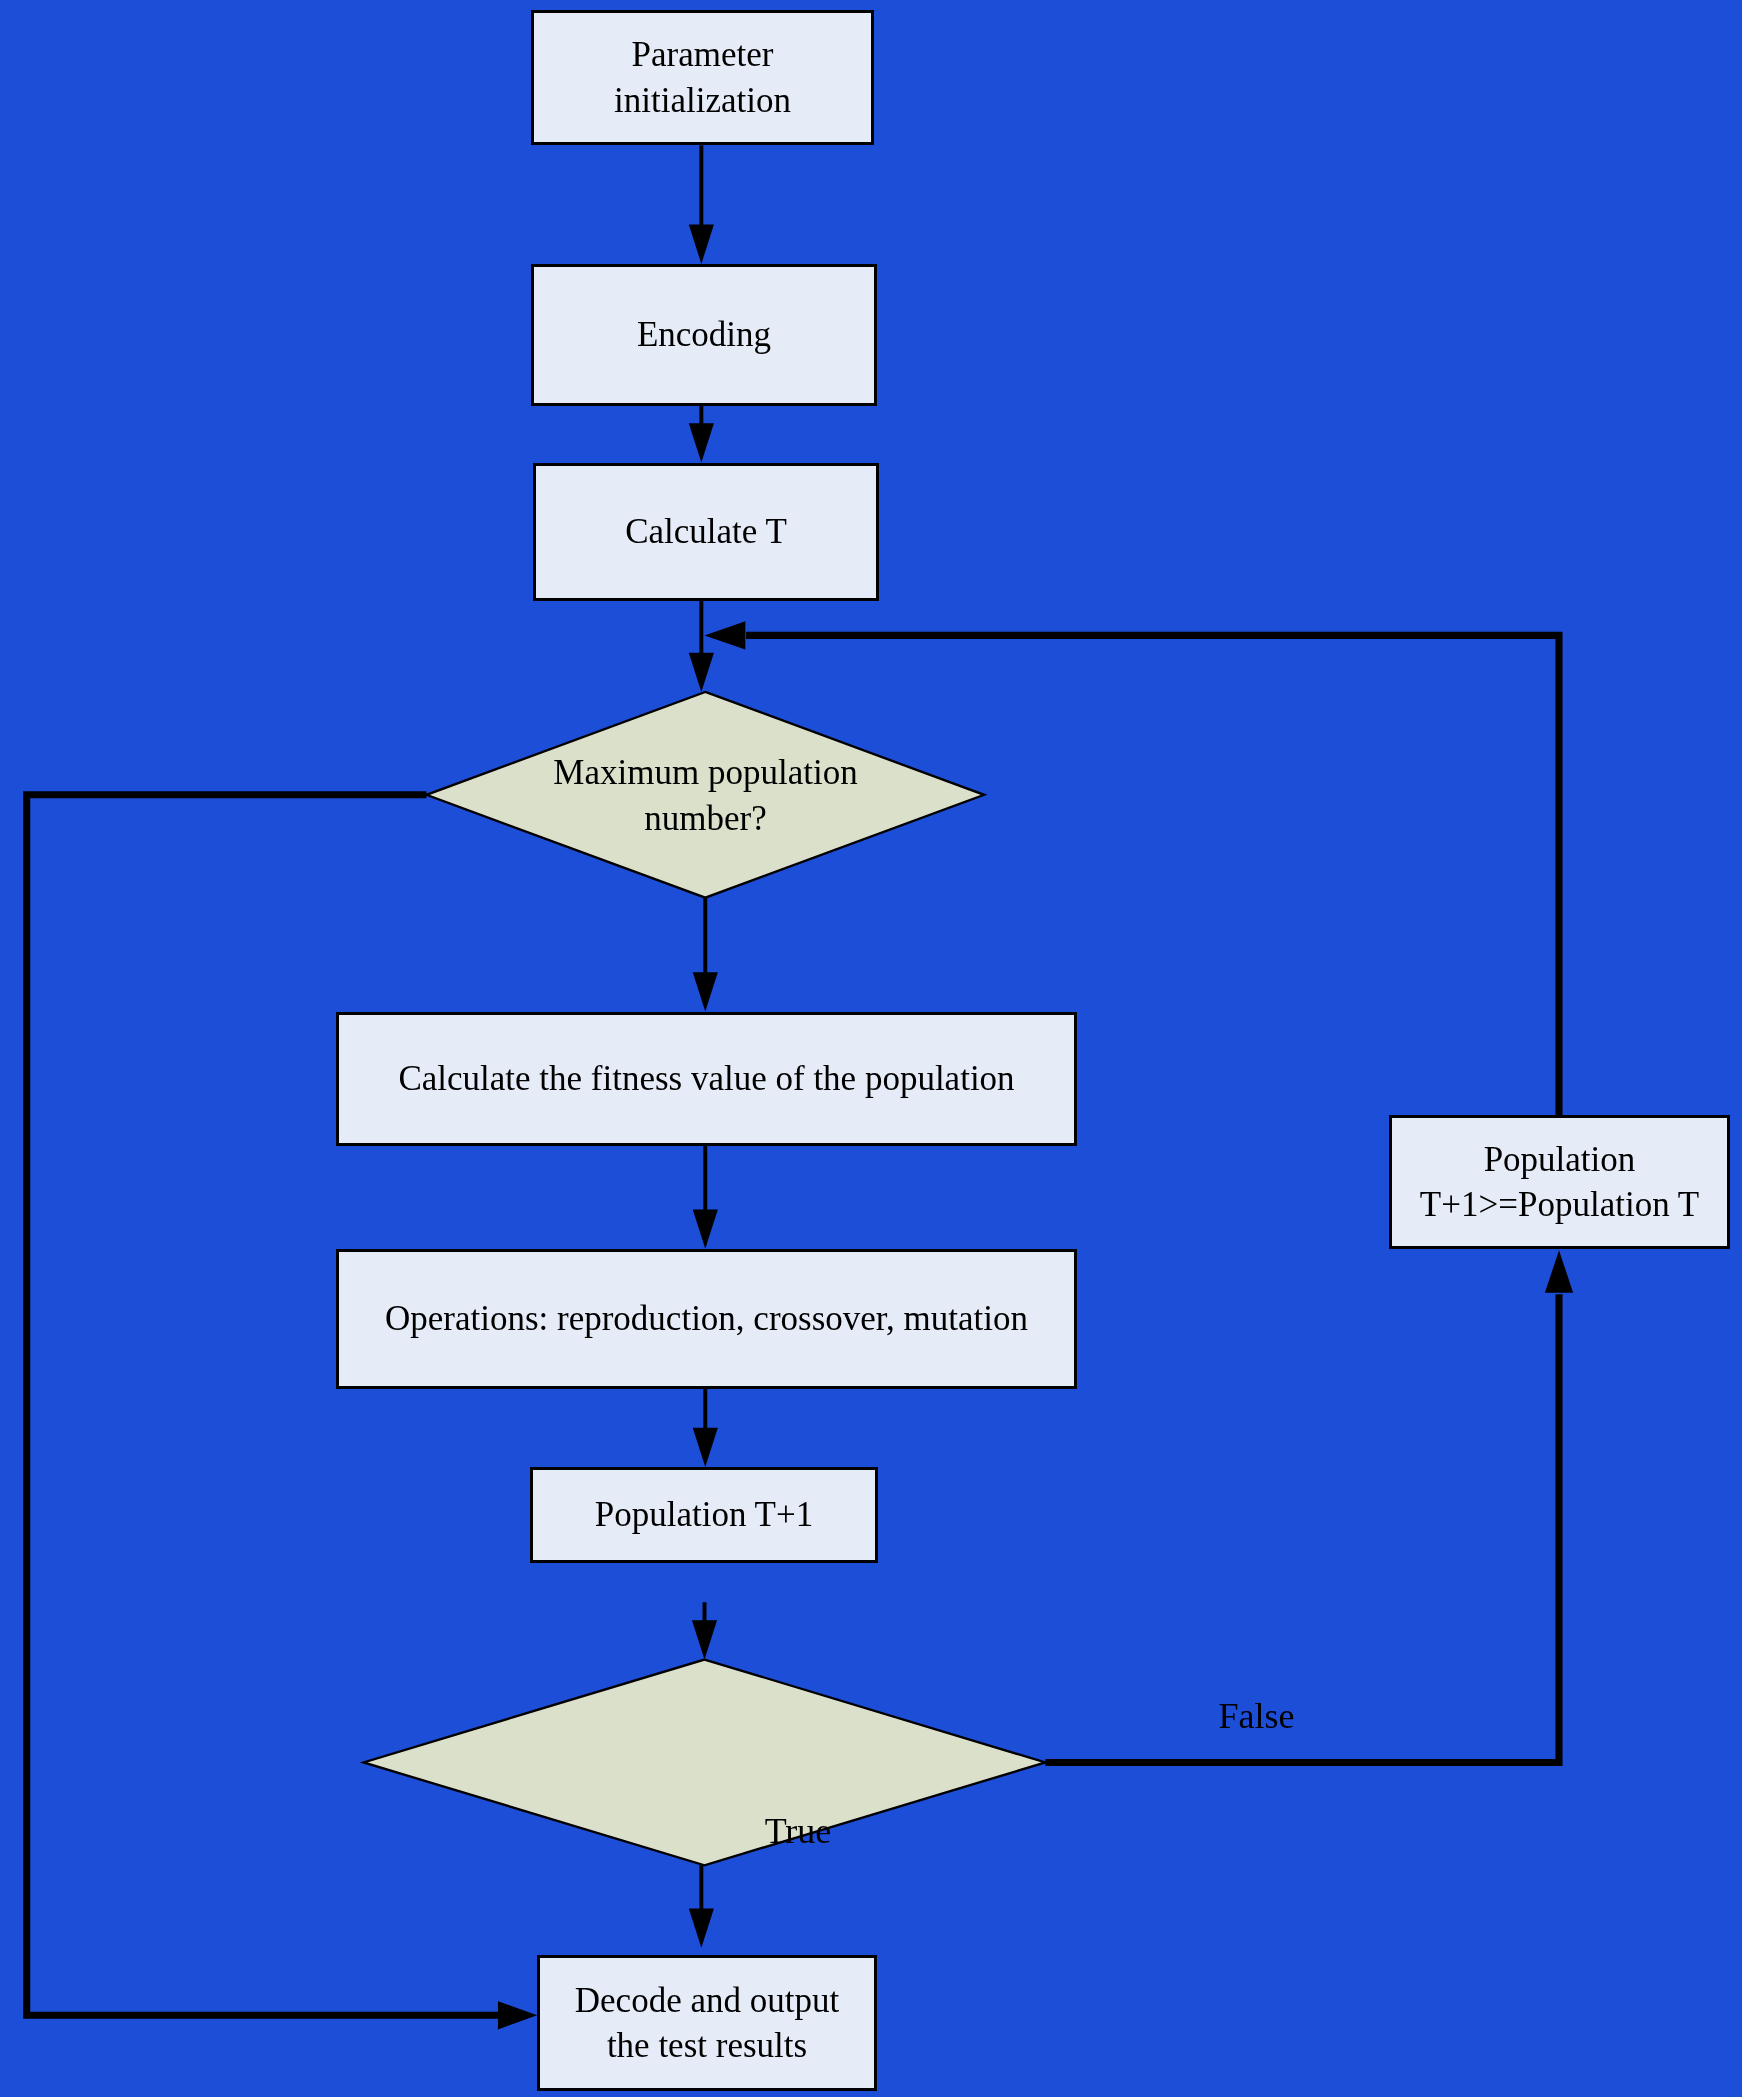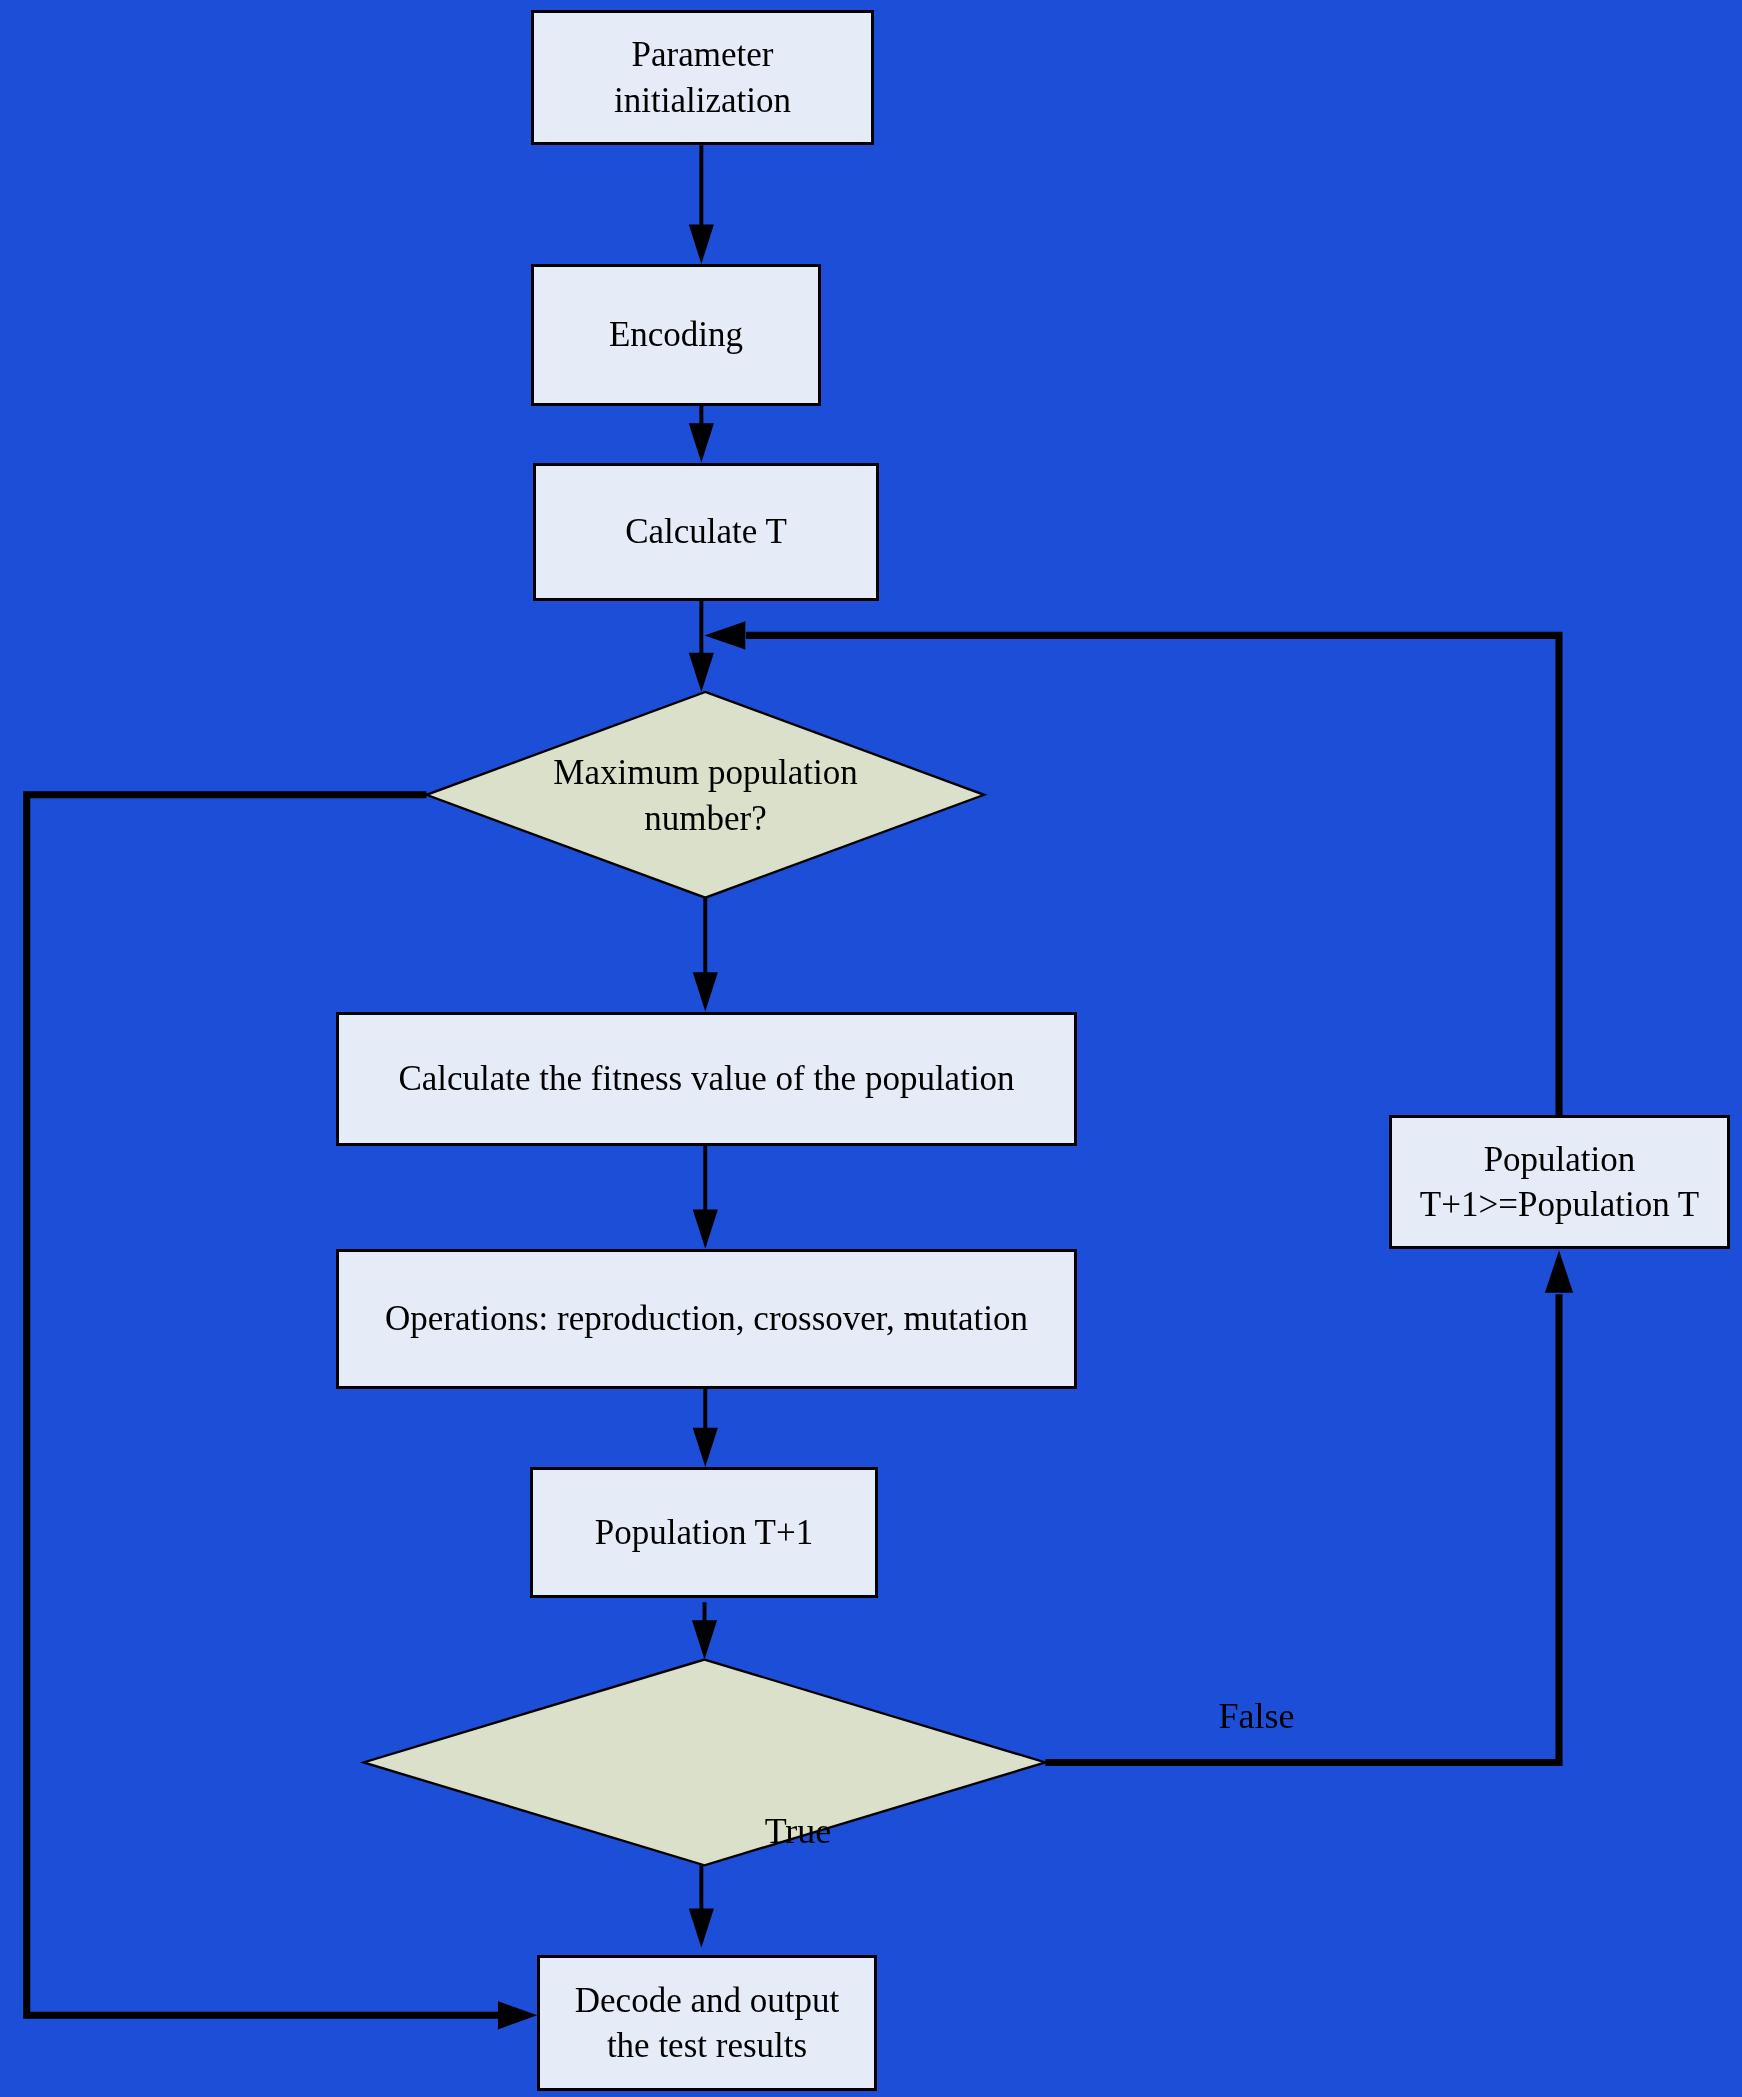--- a/index.html
+++ b/index.html
@@ -93,37 +93,37 @@
 
     <polygon points="898,881 1253,1012 898,1143 543,1012" style="fill:var(--decision_fill,#dbe0ca)" stroke="black" stroke-width="3"></polygon>
     <polygon points="897,2113 1331,2244 897,2375 463,2244" style="fill:var(--decision_fill,#dbe0ca)" stroke="black" stroke-width="3"></polygon>
   </svg>
 
   <div class="node" style="left:531px;top:10.2px;width:343px;height:135px;">
     <span class="node-label">Parameter
 initialization</span>
   </div>
 
-  <div class="node" style="left:531px;top:264px;width:290px;height:142px;">
+  <div class="node" style="left:531px;top:264px;width:346px;height:142px;">
     <span class="node-label">Encoding</span>
   </div>
 
   <div class="node" style="left:533px;top:463px;width:346px;height:138px;">
     <span class="node-label">Calculate T</span>
   </div>
 
   <div class="node nowrap" style="left:336px;top:1012px;width:741px;height:134px;">
     <span class="node-label">Calculate the fitness value of the population</span>
   </div>
 
   <div class="node nowrap" style="left:336px;top:1249px;width:741px;height:140px;">
     <span class="node-label">Operations: reproduction, crossover, mutation</span>
   </div>
 
-  <div class="node" style="left:530px;top:1467px;width:348px;height:131px;">
+  <div class="node" style="left:530px;top:1467px;width:348px;height:96px;">
     <span class="node-label">Population T+1</span>
   </div>
 
   <div class="node" style="left:1389px;top:1115px;width:341px;height:134px;">
     <span class="node-label">Population
 T+1&gt;=Population T</span>
   </div>
 
   <div class="node" style="left:537px;top:1948px;width:340px;height:136px;margin-top:7px;">
     <span class="node-label">Decode and output

